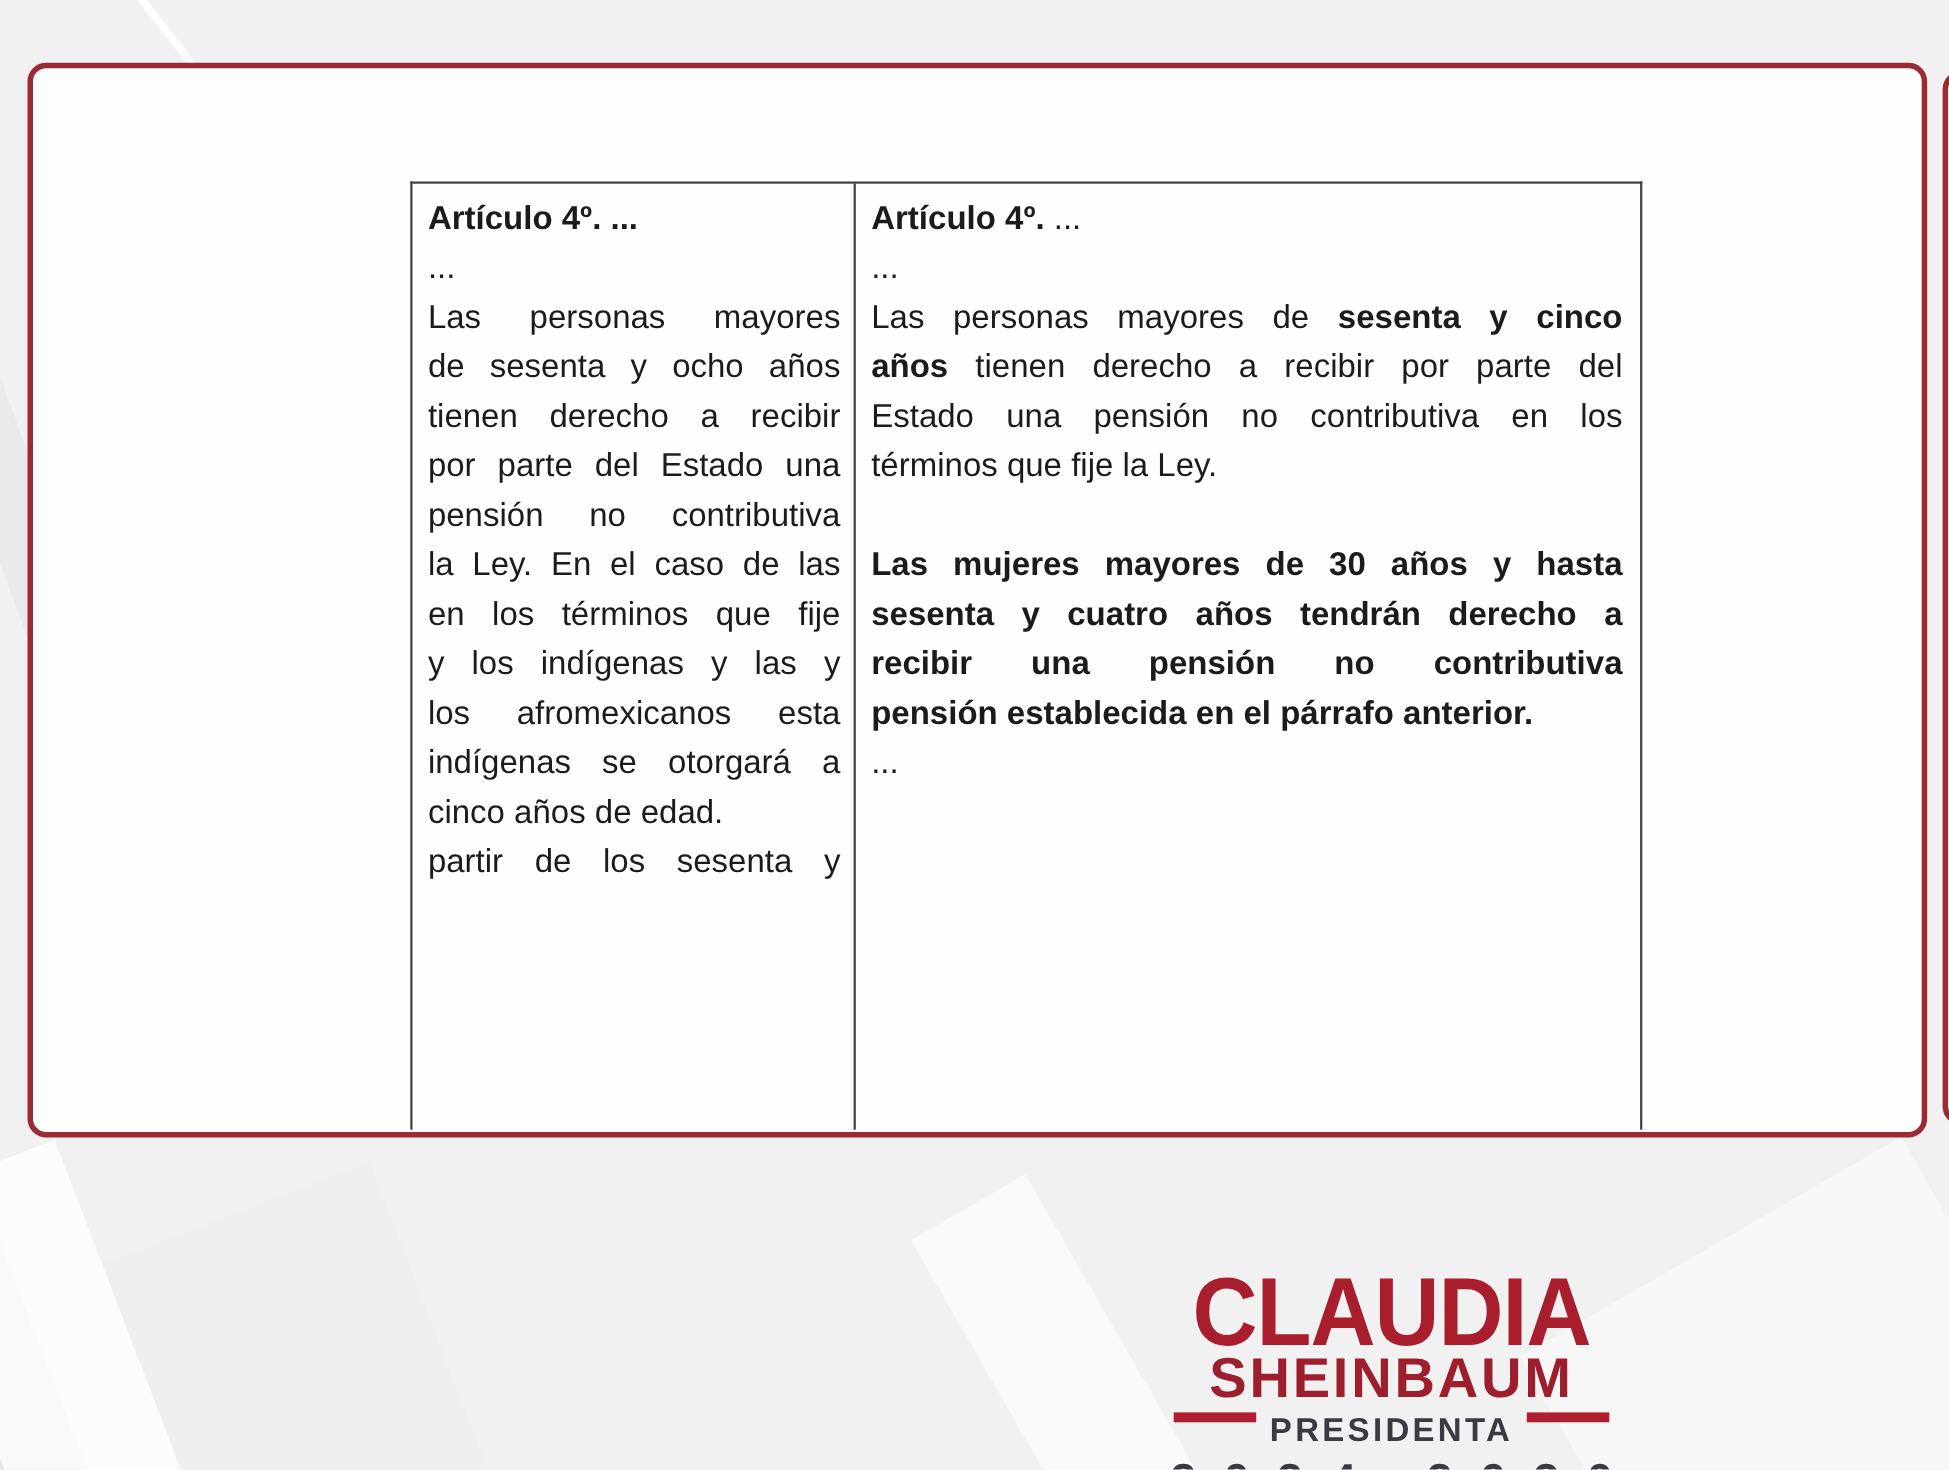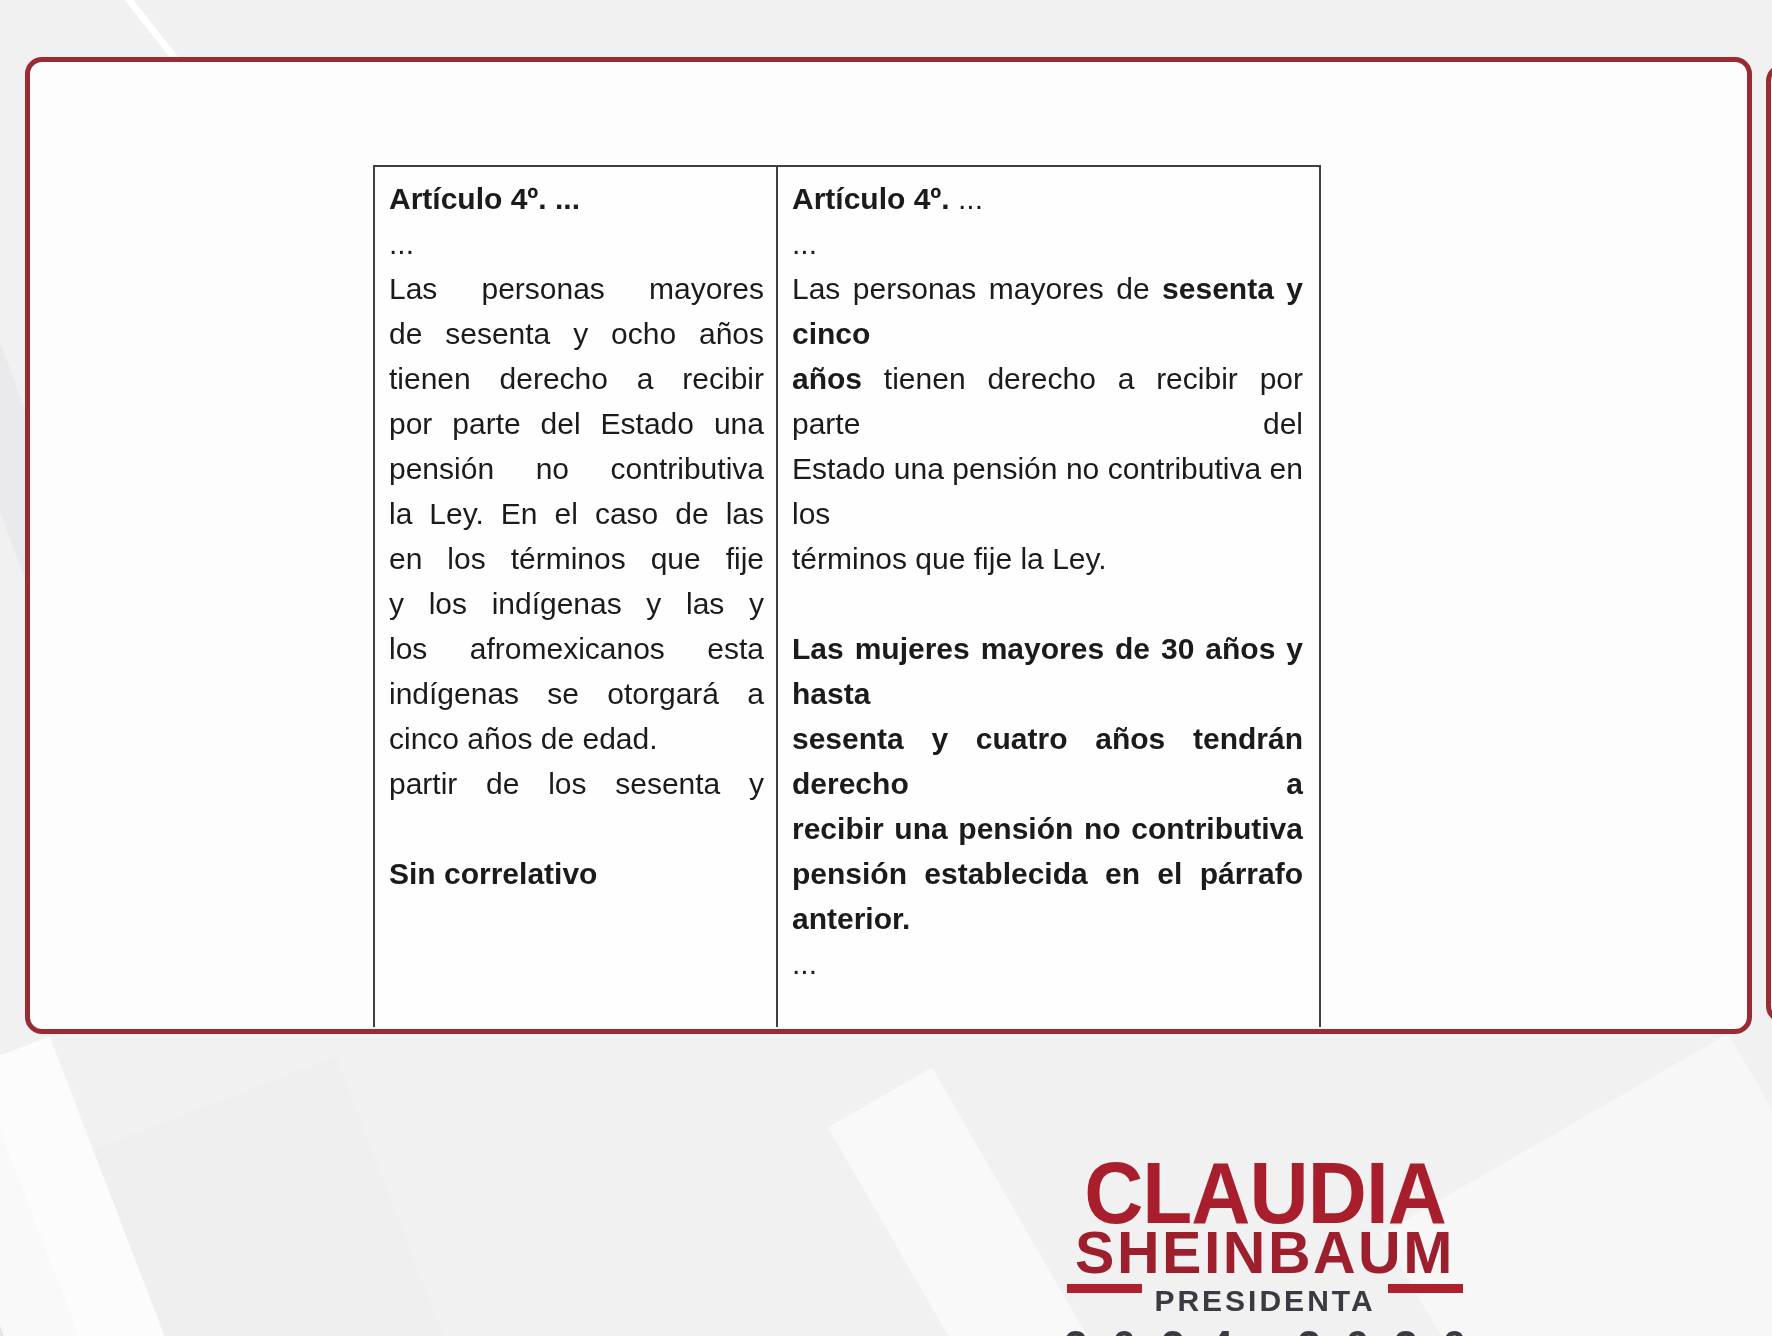--- a/index.html
+++ b/index.html
@@ -43,21 +43,21 @@
     background: var(--card-bg);
     border: 5px solid var(--border-red);
     border-radius: 17px;
     z-index: 1;
   }
   .slide-card.next {
     left: 1766px; top: 64px; width: 120px; height: 959px; z-index: 1;
   }
 
   .law-table {
-    position: absolute; left: 373px; top: 165px; width: 948px; height: 862px;
+    position: absolute; left: 373px; top: 165px; width: 1120px; height: 862px;
     display: flex;
     border: 2px solid var(--table-border);
     border-bottom: none;
     background: #fefefe;
     z-index: 2;
   }
   .col { color: var(--text); }
   .col-left  { width: 403px; border-right: 2px solid var(--table-border);
                padding: 9px 12px 0 14px; }
   .col-right { flex: 1; padding: 9px 16px 0 14px; }
@@ -70,21 +70,21 @@
 
   
   .logo { position: absolute; left: 1042px; top: 1158px; width: 446px;
           text-align: center; z-index: 2; }
   .logo-claudia {
     font-size: 88px; font-weight: bold; line-height: 70px;
     color: var(--logo-red); letter-spacing: -1px;
     transform: scaleX(0.93); transform-origin: center;
   }
   .logo-sheinbaum {
-    font-size: 59px; font-weight: bold; line-height: 46px;
+    font-size: 51px; font-weight: bold; line-height: 46px;
     color: #9d1f2e; letter-spacing: 2.5px; margin-top: 2px;
   }
   .presidenta-row {
     display: flex; align-items: flex-start; justify-content: center;
     gap: 12px; margin-top: 8px; height: 30px;
   }
   .pbar { width: 75px; height: 9px; background: #b01f2e; display: inline-block; }
   .presidenta-text {
     font-size: 30px; font-weight: bold; letter-spacing: 3px;
     color: var(--logo-gray);
@@ -129,23 +129,20 @@
           <div class="line j"><span>pensión no contributiva</span></div>
           <div class="line j"><span>la Ley. En el caso de las</span></div>
           <div class="line j"><span>en los términos que fije</span></div>
           <div class="line j"><span>y los indígenas y las y</span></div>
           <div class="line j"><span>los afromexicanos esta</span></div>
           <div class="line j"><span>indígenas se otorgará a</span></div>
           <div class="line"><span>cinco años de edad.</span></div>
           <div class="line j"><span>partir de los sesenta y</span></div>
         </div>
         <div class="spacer"></div>
-        <div>
-          <div class="line"><span class="b">Sin correlativo</span></div>
-        </div>
       </div>
     <div class="col col-right">
         <div>
           <div class="line"><span class="b">Artículo 4º. </span><span>...</span></div>
         </div>
         <div>
           <div class="line"><span>...</span></div>
         </div>
         <div>
           <div class="line j"><span>Las personas mayores de </span><span class="b">sesenta y cinco</span></div>

